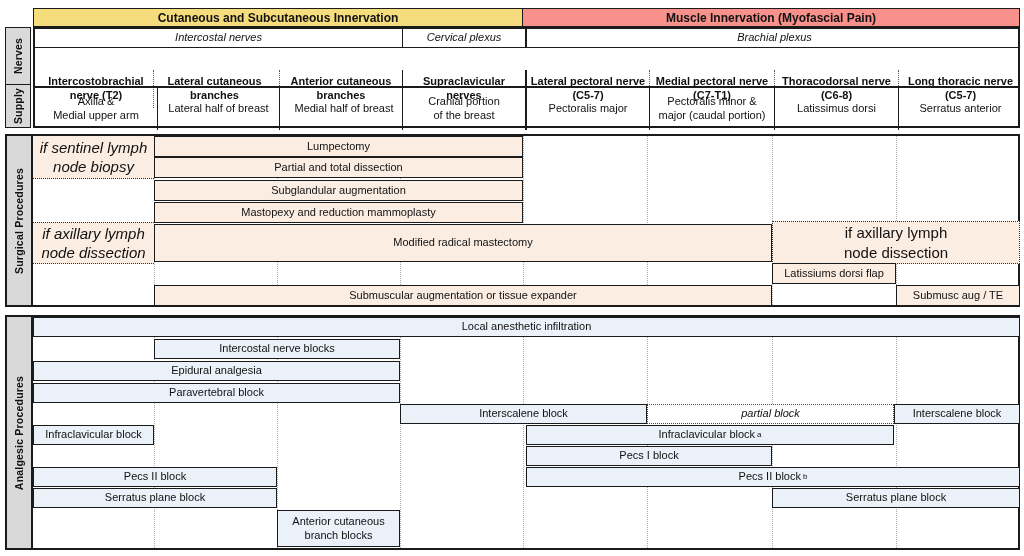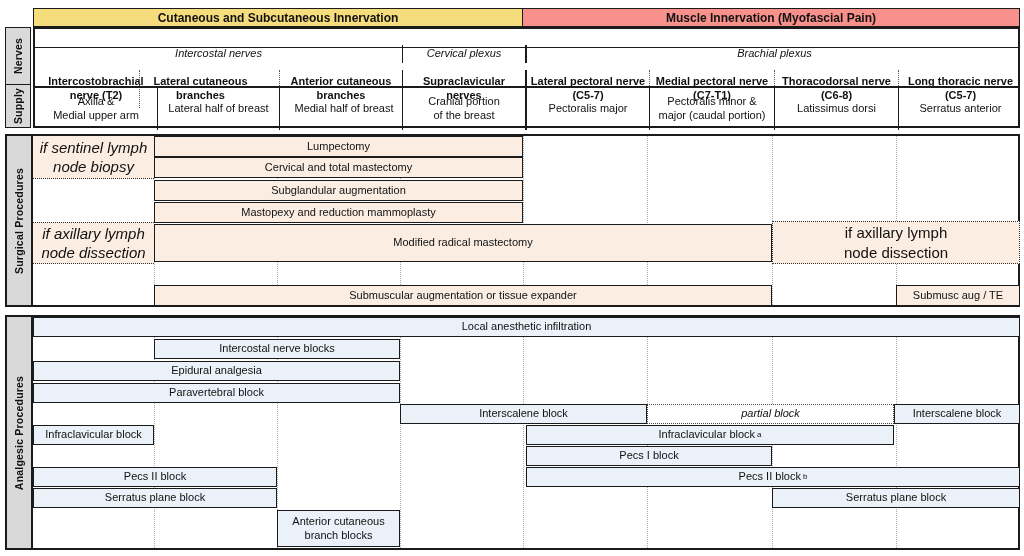--- a/index.html
+++ b/index.html
@@ -19,21 +19,21 @@
   .gray-box { position:absolute; left:5px; width:26px; background:var(--label-strip);
               border:1.6px solid #1b1b1b; box-sizing:border-box;
               display:flex; align-items:center; justify-content:center; overflow:visible; }
   .vlabel { transform:rotate(-90deg); white-space:nowrap; font-weight:bold; font-size:10.5px; letter-spacing:.2px; }
 
   
   .htable { position:absolute; left:33px; top:27px; width:987px; height:101px;
             box-sizing:border-box; border:2px solid #1b1b1b; }
   .hcell { position:absolute; box-sizing:border-box; display:flex; align-items:center;
            justify-content:center; text-align:center; white-space:pre-line; line-height:1.25; }
-  .rowA { font-style:italic; font-size:11px;margin-top:16px; }
+  .rowA { font-style:italic; font-size:11px; }
   .rowB { font-weight:bold; font-size:11px;margin-top:22px; }
   .rowC { font-size:11px; }
   .bl-dot   { border-left:1px dotted #555; }
   .bl-solid { border-left:1.3px solid #1b1b1b; }
   .bl-thick { border-left:2px solid #1b1b1b; }
   .hdiv { position:absolute; left:0; right:0; background:#1b1b1b; }
 
   
   .section { position:absolute; left:5px; width:1015px; box-sizing:border-box;
              border:2px solid #1b1b1b; background:#fff; }
@@ -77,21 +77,21 @@
 
   <div class="htable">
 
     <div class="hcell rowA" style="left:0; top:0; width:367px; height:18px;">Intercostal nerves</div>
     <div class="hcell rowA bl-solid" style="left:367px; top:0; width:123px; height:18px;">Cervical plexus</div>
     <div class="hcell rowA bl-thick" style="left:490px; top:0; width:497px; height:18px;">Brachial plexus</div>
     <div class="hdiv" style="top:18px; height:1px;"></div>
 
     <div class="hcell rowB" style="left:0; top:19px; width:122px; height:38px;">Intercostobrachial
 nerve (T2)</div>
-    <div class="hcell rowB bl-dot" style="left:104px; top:19px; width:122px; height:38px;">Lateral cutaneous
+    <div class="hcell rowB bl-dot" style="left:118px; top:19px; width:122px; height:38px;">Lateral cutaneous
 branches</div>
     <div class="hcell rowB bl-dot" style="left:244px; top:19px; width:123px; height:38px;">Anterior cutaneous
 branches</div>
     <div class="hcell rowB bl-solid" style="left:367px; top:19px; width:123px; height:38px;">Supraclavicular
 nerves</div>
     <div class="hcell rowB bl-thick" style="left:490px; top:19px; width:124px; height:38px;">Lateral pectoral nerve
 (C5-7)</div>
     <div class="hcell rowB bl-dot" style="left:614px; top:19px; width:125px; height:38px;">Medial pectoral nerve
 (C7-T1)</div>
     <div class="hcell rowB bl-dot" style="left:739px; top:19px; width:124px; height:38px;">Thoracodorsal nerve
@@ -128,24 +128,25 @@
   <div class="vg" style="left:896px; top:136px; height:169px;"></div>
 
   <div class="note italic dotted-b" style="left:33px; top:136px; width:121px; height:43px;">if sentinel lymph
 node biopsy</div>
   <div class="note italic dotted-tb" style="left:33px; top:222px; width:121px; height:42px;">if axillary lymph
 node dissection</div>
   <div class="note dotted-all" style="left:772px; top:221px; width:248px; height:43px;">if axillary lymph
 node dissection</div>
 
   <div class="bar peach" style="left:154px; top:136px; width:369px; height:21px;">Lumpectomy</div>
-  <div class="bar peach" style="left:154px; top:157px; width:369px; height:21px;">Cervical and total mastectomy</div>
+  <div class="bar peach" style="left:154px; top:157px; width:369px; height:21px;">Partial and total dissection</div>
   <div class="bar peach" style="left:154px; top:180px; width:369px; height:21px;">Subglandular augmentation</div>
   <div class="bar peach" style="left:154px; top:202px; width:369px; height:21px;">Mastopexy and reduction mammoplasty</div>
   <div class="bar peach" style="left:154px; top:224px; width:618px; height:38px;">Modified radical mastectomy</div>
+  <div class="bar peach" style="left:772px; top:263px; width:124px; height:21px;">Latissiums dorsi flap</div>
   <div class="bar peach" style="left:154px; top:285px; width:618px; height:21px;">Submuscular augmentation or tissue expander</div>
   <div class="bar peach" style="left:896px; top:285px; width:124px; height:21px;">Submusc aug / TE</div>
 
   <div class="section" style="top:315px; height:235px;">
     <div class="strip">
       <span class="vlabel">Analgesic Procedures</span>
     </div>
   </div>
 
   <div class="vg" style="left:154px; top:317px; height:231px;"></div>

